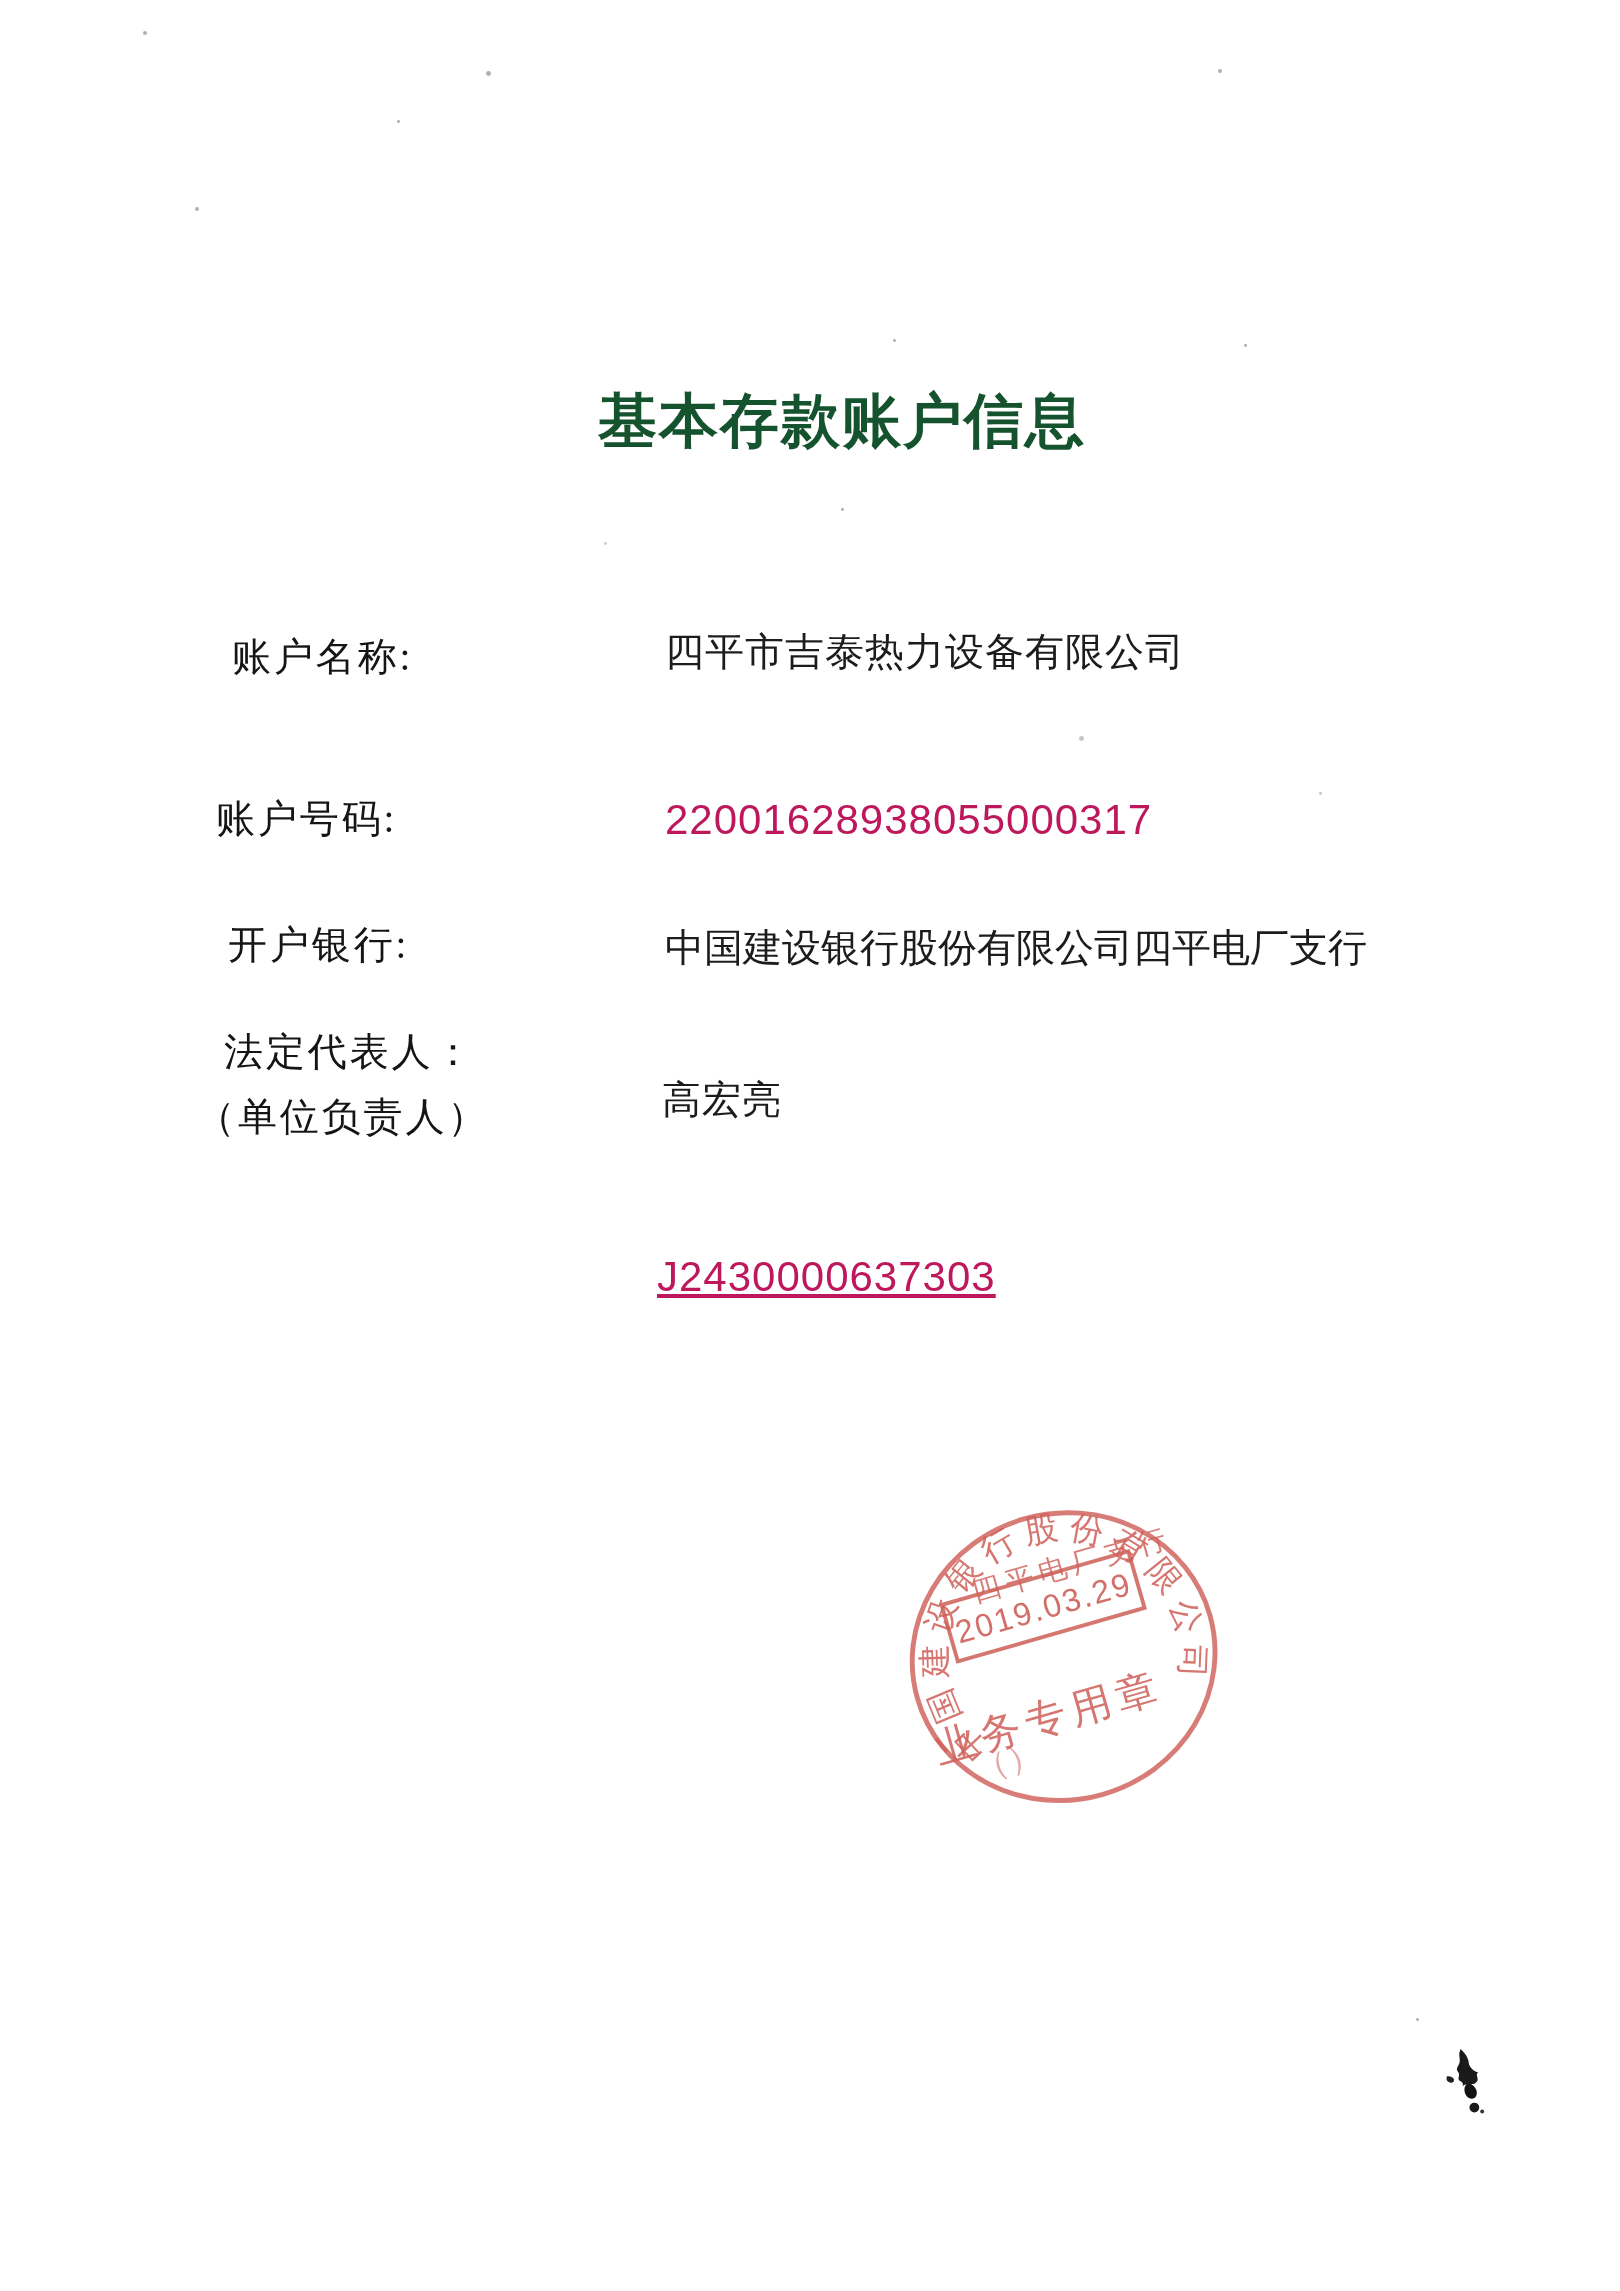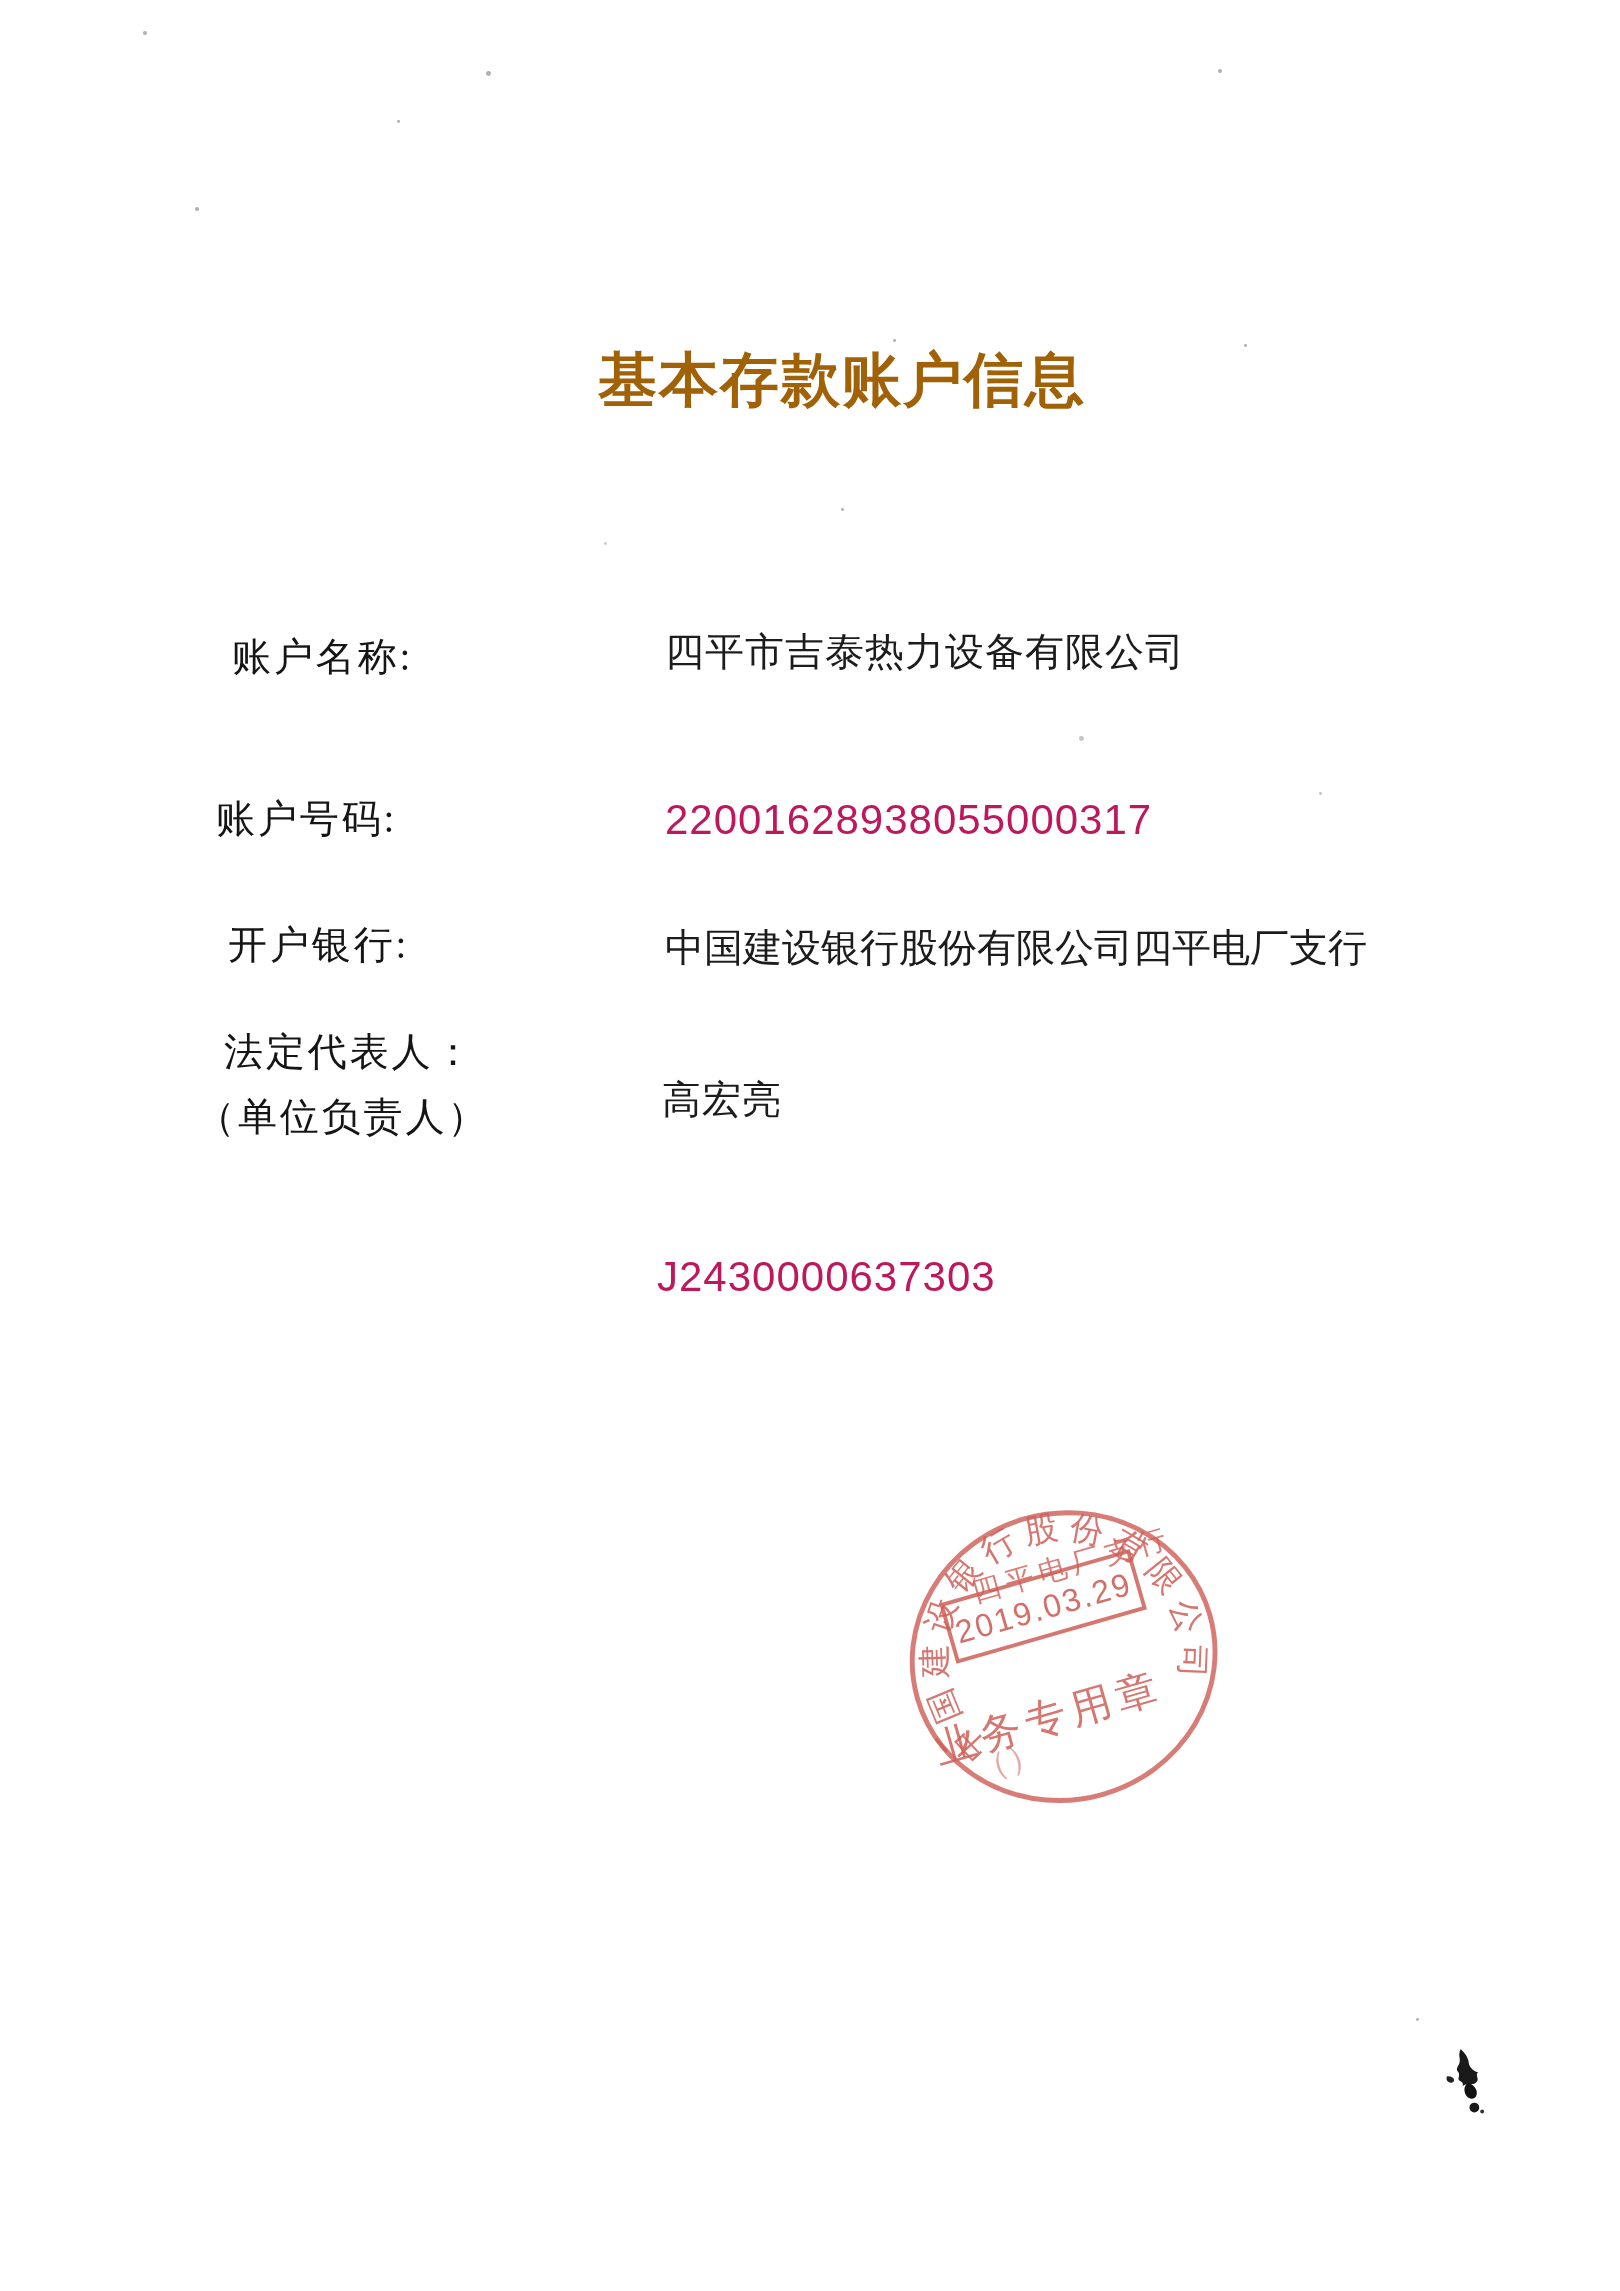--- a/index.html
+++ b/index.html
@@ -6,23 +6,23 @@
   .page{
     position:relative;
     width:1620px;height:2292px;
     background:#ffffff;
     overflow:hidden;
     margin:0 auto;
     font-family:"Liberation Serif","DejaVu Serif",serif;
     color:#1e1e1e;
   }
   .doc-title{
-    position:absolute;left:598px;top:341px;
+    position:absolute;left:598px;top:382px;
     font-size:59px;font-weight:700;letter-spacing:2px;
-    color:#a16207;white-space:nowrap;
+    color:#14532d;white-space:nowrap;
   }
   .lbl{
     position:absolute;
     font-size:39px;letter-spacing:2.9px;color:#151515;
     white-space:nowrap;
     text-align:center;
   }
   .val-cn{
     position:absolute;
     font-size:39px;letter-spacing:1px;color:#1c1c1c;
@@ -37,21 +37,21 @@
   .lbl-1{left:232px;top:630px;}
   .val-1{left:665px;top:625px;}
   .lbl-2{left:216px;top:792px;}
   .val-2{left:665px;top:796px;font-size:42px;}
   .lbl-3{left:228px;top:918px;}
   .val-3{left:665px;top:921px;letter-spacing:0;}
   .lbl-4a{left:224px;top:1025px;}
   .lbl-4b{left:196px;top:1090px;}
   .val-4{left:662px;top:1073px;}
   .lbl-5{left:209px;top:1250px;letter-spacing:2px;}
-  .val-5{left:657px;top:1253px;font-size:42px;}
+  .val-5{left:657px;top:1253px;font-size:42px;text-decoration:underline;}
   .date-line{
     position:absolute;left:929px;top:1727px;z-index:3;
     white-space:nowrap;color:#1d1d1d;
   }
   .date-num{
     font-family:"Liberation Sans","DejaVu Sans",sans-serif;
     font-size:44px;letter-spacing:2px;
   }
   .date-unit{font-size:41px;}
   .d-y{margin-right:33px;}

